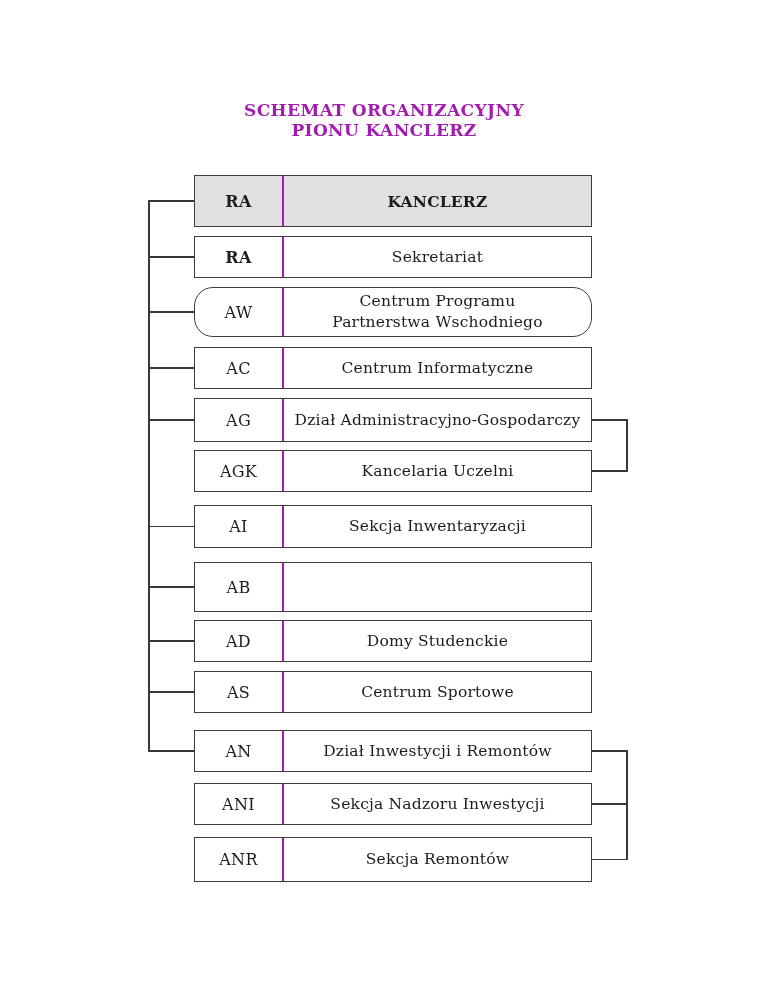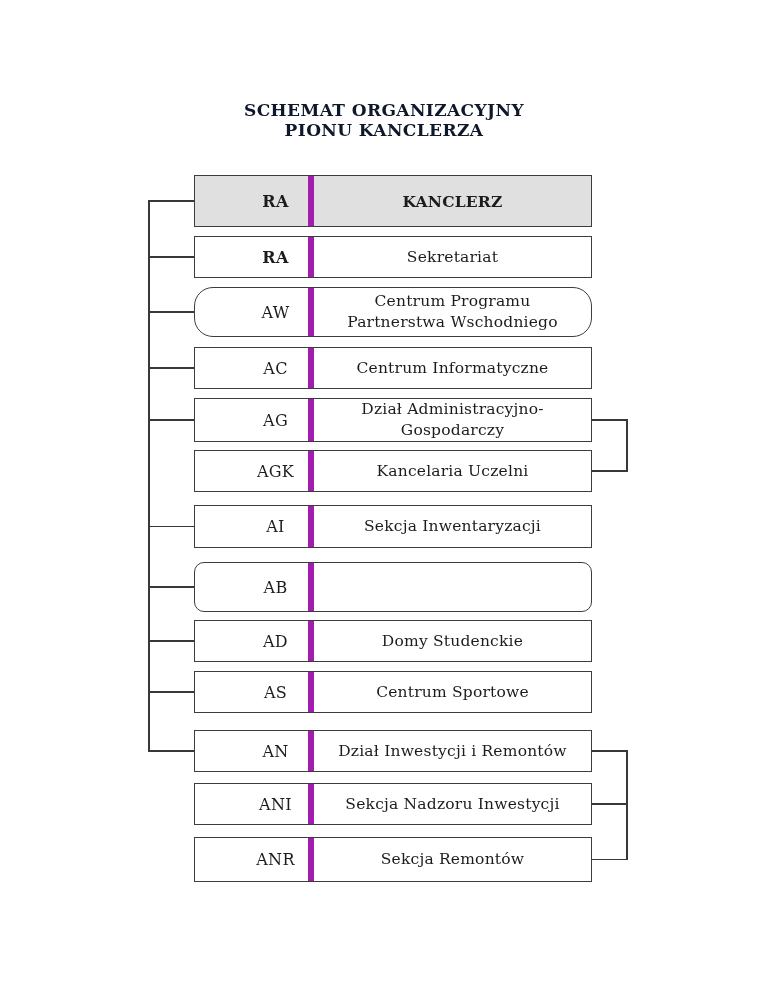--- a/index.html
+++ b/index.html
@@ -19,43 +19,42 @@
   .title {
     position: absolute;
     top: 100px;
     left: 0;
     width: 768px;
     text-align: center;
     font-size: 17px;
     font-weight: bold;
     line-height: 20px;
     letter-spacing: 0.4px;
-    color: #0f172a;
+    color: #a21caf;
   }
   .box {
     position: absolute;
     box-sizing: border-box;
     border: 1.5px solid #3d3d3d;
     background: #ffffff;
     display: flex;
     align-items: stretch;
   }
   .box.highlighted {
     background: #e0e0e0;
   }
   .cell-code {
     box-sizing: border-box;
-    width: 71px;
-    border-right: 6px solid #a21caf;
+    width: 89px;
+    border-right: 2px solid #a21caf;
     display: flex;
     align-items: center;
     justify-content: center;
     font-size: 16px;
     letter-spacing: 0.3px;
-    margin-left: 48px;
   }
   .cell-name {
     flex: 1;
     display: flex;
     align-items: center;
     justify-content: center;
     text-align: center;
     font-size: 15.5px;
     line-height: 21px;
     letter-spacing: 0.2px;
@@ -67,21 +66,21 @@
     position: absolute;
     background: #383838;
   }
 </style>
 </head>
 <body>
 
 <div class="page">
   <div class="title">
     <div>SCHEMAT ORGANIZACYJNY</div>
-    <div>PIONU KANCLERZA</div>
+    <div>PIONU KANCLERZ</div>
   </div>
   <div id="chart">
       <div class="box highlighted" style="left: 194px; top: 175px; width: 398px; height: 52px;">
         <div class="cell-code bold">RA</div>
         <div class="cell-name bold">KANCLERZ</div>
       </div>
       <div class="box" style="left: 194px; top: 236px; width: 398px; height: 42px;">
         <div class="cell-code bold">RA</div>
         <div class="cell-name">Sekretariat</div>
       </div>
@@ -99,21 +98,21 @@
         <div class="cell-name">Dział Administracyjno-Gospodarczy</div>
       </div>
       <div class="box" style="left: 194px; top: 450px; width: 398px; height: 42px; justify-content: flex-end;">
         <div class="cell-code">AGK</div>
         <div class="cell-name">Kancelaria Uczelni</div>
       </div>
       <div class="box" style="left: 194px; top: 505px; width: 398px; height: 43px;">
         <div class="cell-code">AI</div>
         <div class="cell-name">Sekcja Inwentaryzacji</div>
       </div>
-      <div class="box" style="left: 194px; top: 562px; width: 398px; height: 50px; border-radius: 10px;">
+      <div class="box" style="left: 194px; top: 562px; width: 398px; height: 50px;">
         <div class="cell-code">AB</div>
       </div>
       <div class="box" style="left: 194px; top: 620px; width: 398px; height: 42px;">
         <div class="cell-code">AD</div>
         <div class="cell-name">Domy Studenckie</div>
       </div>
       <div class="box" style="left: 194px; top: 671px; width: 398px; height: 42px;">
         <div class="cell-code">AS</div>
         <div class="cell-name">Centrum Sportowe</div>
       </div>

